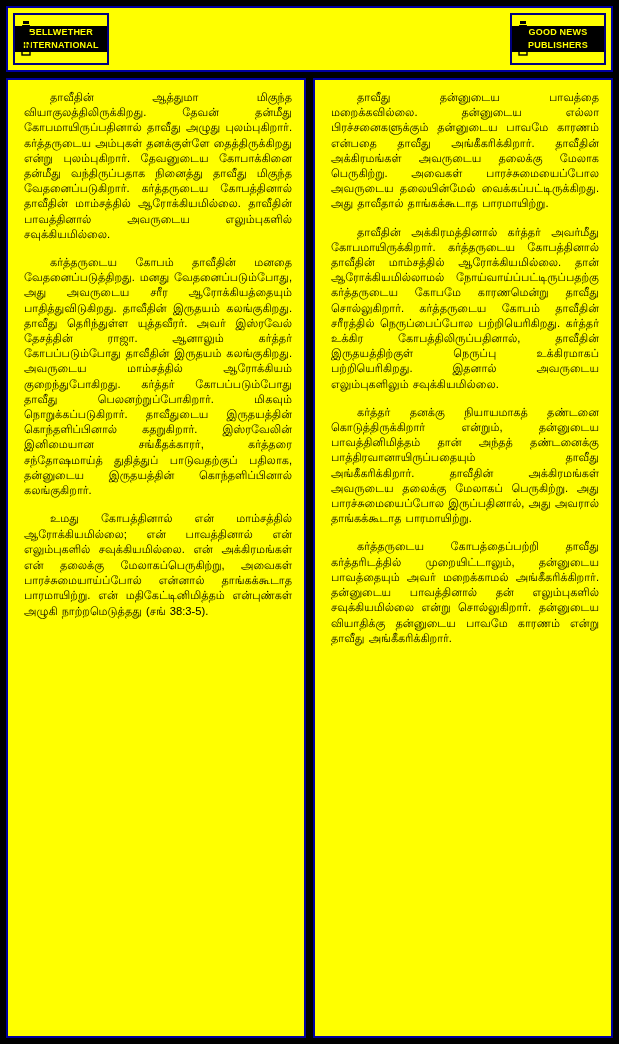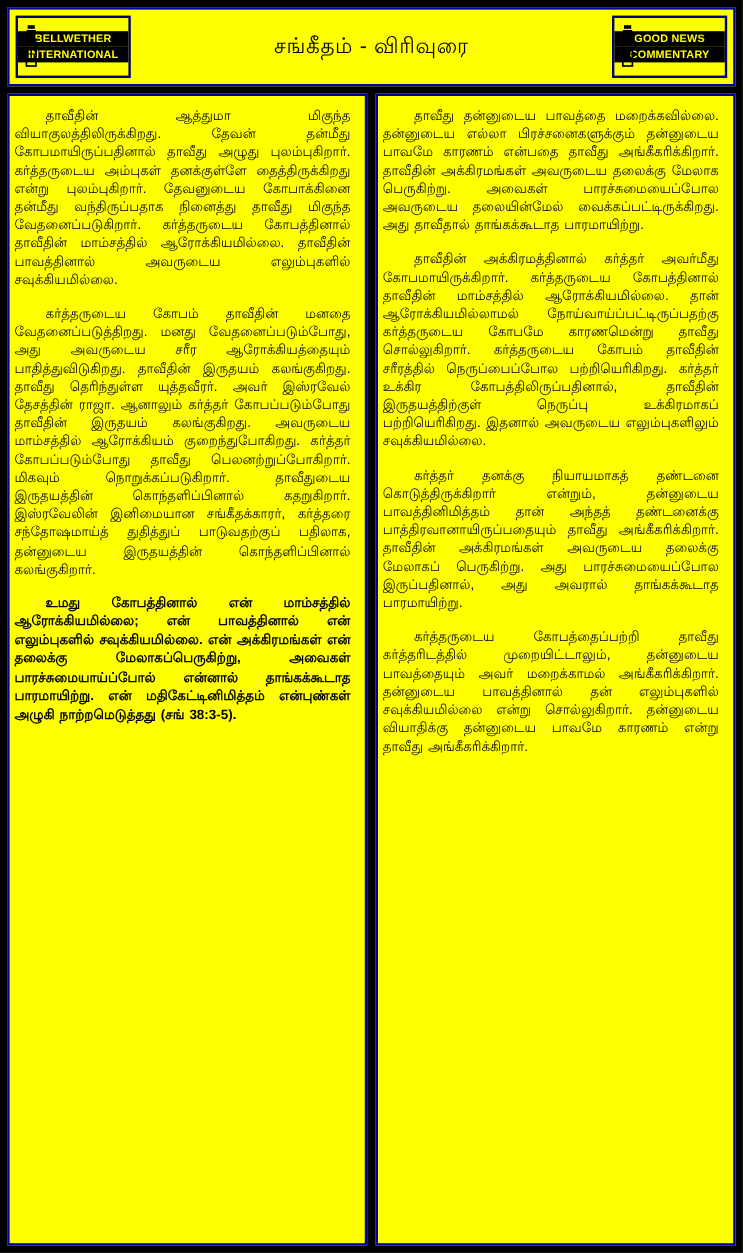--- a/index.html
+++ b/index.html
@@ -98,21 +98,21 @@
     width: 607px;
     height: 960px;
     display: flex;
     gap: 7px;
   }
   .col {
     width: 300px;
     background: #ffff00;
     border: 2px solid #0000a0;
     box-sizing: border-box;
-    padding: 10px 12px 10px 4px;
+    padding: 10px 12px 10px 16px;
     overflow: hidden;
   }
   p.para {
     margin: 0 0 13px 0;
     font-size: 11.2px;
     line-height: 15.2px;
     color: #000;
     text-align: justify;
     text-indent: 26px;
     text-justify: inter-word;
@@ -123,21 +123,21 @@
     font-size: 12px;
     font-weight: bold;
     color: #000;
     text-align: left;
   }
   p.quote {
     margin: 0 0 12px 0;
     font-size: 11.2px;
     line-height: 15.4px;
     color: #000;
-    font-weight: bold;
+    font-weight: normal;
     text-align: justify;
     text-indent: 26px;
     word-spacing: 1px;
   }
 </style>
 </head>
 <body>
 
 <div class="page">
 
@@ -151,35 +151,34 @@
         <rect x="4" y="16" width="8" height="20" fill="none" stroke="#000" stroke-width="1.4"></rect>
         <line x1="4" y1="21" x2="12" y2="21" stroke="#000" stroke-width="1"></line>
         <line x1="4" y1="26" x2="12" y2="26" stroke="#000" stroke-width="1"></line>
         <line x1="4" y1="31" x2="12" y2="31" stroke="#000" stroke-width="1"></line>
       </svg>
       <div class="logo-line invert">BELLWETHER</div>
       <div class="logo-line invert">INTERNATIONAL</div>
     </div>
 
     <div class="header-center">
-      <div class="title-ta">சங்கீதம் - விரிவுரை</div>
     </div>
 
     <div class="logo-box right">
       <svg class="logo-emblem r" viewBox="0 0 16 38">
         <rect x="5" y="2" width="6" height="3" fill="#000"></rect>
         <path d="M4 6 L12 6 L11 12 L5 12 Z" fill="#000"></path>
         <rect x="3" y="13" width="10" height="2" fill="#000"></rect>
         <rect x="4" y="16" width="8" height="20" fill="none" stroke="#000" stroke-width="1.4"></rect>
         <line x1="4" y1="21" x2="12" y2="21" stroke="#000" stroke-width="1"></line>
         <line x1="4" y1="26" x2="12" y2="26" stroke="#000" stroke-width="1"></line>
         <line x1="4" y1="31" x2="12" y2="31" stroke="#000" stroke-width="1"></line>
       </svg>
       <div class="logo-line invert">GOOD NEWS</div>
-      <div class="logo-line invert">COMMENTARY</div>
+      <div class="logo-line invert">PUBLISHERS</div>
     </div>
   </div>
 
   <div class="columns">
 
     <div class="col">
       <p class="para">தாவீதின் ஆத்துமா மிகுந்த வியாகுலத்திலிருக்கிறது. தேவன் தன்மீது கோபமாயிருப்பதினால் தாவீது அழுது புலம்புகிறார். கர்த்தருடைய அம்புகள் தனக்குள்ளே தைத்திருக்கிறது என்று புலம்புகிறார். தேவனுடைய கோபாக்கினை தன்மீது வந்திருப்பதாக நினைத்து தாவீது மிகுந்த வேதனைப்படுகிறார். கர்த்தருடைய கோபத்தினால் தாவீதின் மாம்சத்தில் ஆரோக்கியமில்லை. தாவீதின் பாவத்தினால் அவருடைய எலும்புகளில் சவுக்கியமில்லை.</p>
       <p class="para">கர்த்தருடைய கோபம் தாவீதின் மனதை வேதனைப்படுத்திறது. மனது வேதனைப்படும்போது, அது அவருடைய சரீர ஆரோக்கியத்தையும் பாதித்துவிடுகிறது. தாவீதின் இருதயம் கலங்குகிறது. தாவீது தெரிந்துள்ள யுத்தவீரர். அவர் இஸ்ரவேல் தேசத்தின் ராஜா. ஆனாலும் கர்த்தர் கோபப்படும்போது தாவீதின் இருதயம் கலங்குகிறது. அவருடைய மாம்சத்தில் ஆரோக்கியம் குறைந்துபோகிறது. கர்த்தர் கோபப்படும்போது தாவீது பெலனற்றுப்போகிறார். மிகவும் நொறுக்கப்படுகிறார். தாவீதுடைய இருதயத்தின் கொந்தளிப்பினால் கதறுகிறார். இஸ்ரவேலின் இனிமையான சங்கீதக்காரர், கர்த்தரை சந்தோஷமாய்த் துதித்துப் பாடுவதற்குப் பதிலாக, தன்னுடைய இருதயத்தின் கொந்தளிப்பினால் கலங்குகிறார்.</p>
       <p class="quote">உமது கோபத்தினால் என் மாம்சத்தில் ஆரோக்கியமில்லை; என் பாவத்தினால் என் எலும்புகளில் சவுக்கியமில்லை. என் அக்கிரமங்கள் என் தலைக்கு மேலாகப்பெருகிற்று, அவைகள் பாரச்சுமையாய்ப்போல் என்னால் தாங்கக்கூடாத பாரமாயிற்று. என் மதிகேட்டினிமித்தம் என்புண்கள் அழுகி நாற்றமெடுத்தது  (சங் 38:3-5).</p>
     </div>

